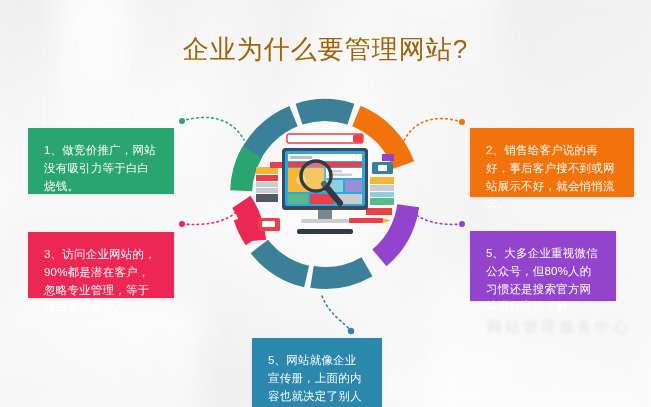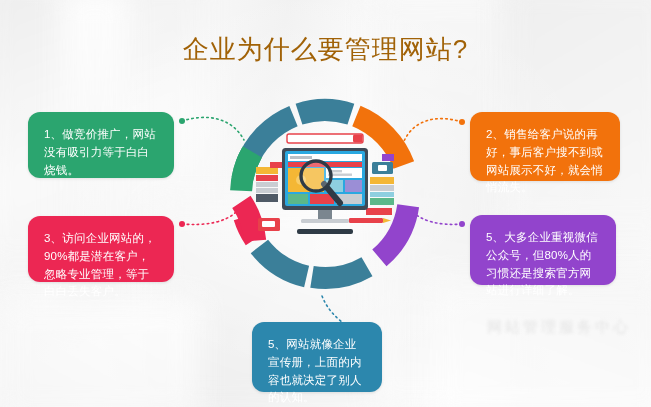--- a/index.html
+++ b/index.html
@@ -66,31 +66,32 @@
     text-align: center;
     font-size: 26px;
     color: #a16207;
     letter-spacing: 1px;
     font-weight: 400;
   }
 
   
   .card {
     position: absolute;
-    border-radius: 12px;
+    border-radius: 0;
     color: #ffffff;
     font-size: 11.5px;
     line-height: 1.55;
     padding: 14px 14px 24px 16px;
     box-sizing: border-box;
     letter-spacing: .2px;
     box-shadow: 0 1px 3px rgba(0,0,0,.10);
+    margin-top: 16px;
   }
   .c1 { left: 28px;  top: 112px; width: 146px; height: 66px;  background: #2ba56f; }
-  .c2 { left: 470px; top: 112px; width: 150px; height: 69px;  background: #f2720c; }
+  .c2 { left: 470px; top: 112px; width: 164px; height: 69px;  background: #f2720c; }
   .c3 { left: 28px;  top: 216px; width: 146px; height: 66px;  background: #ec2753; }
   .c4 { left: 470px; top: 215px; width: 146px; height: 70px;  background: #9244cc; }
   .c5 { left: 252px; top: 322px; width: 130px; height: 70px;  background: #2c87ad; }
 
   
   .connectors {
     position: absolute;
     left: 0; top: 0;
     width: 651px; height: 407px;
     pointer-events: none;

